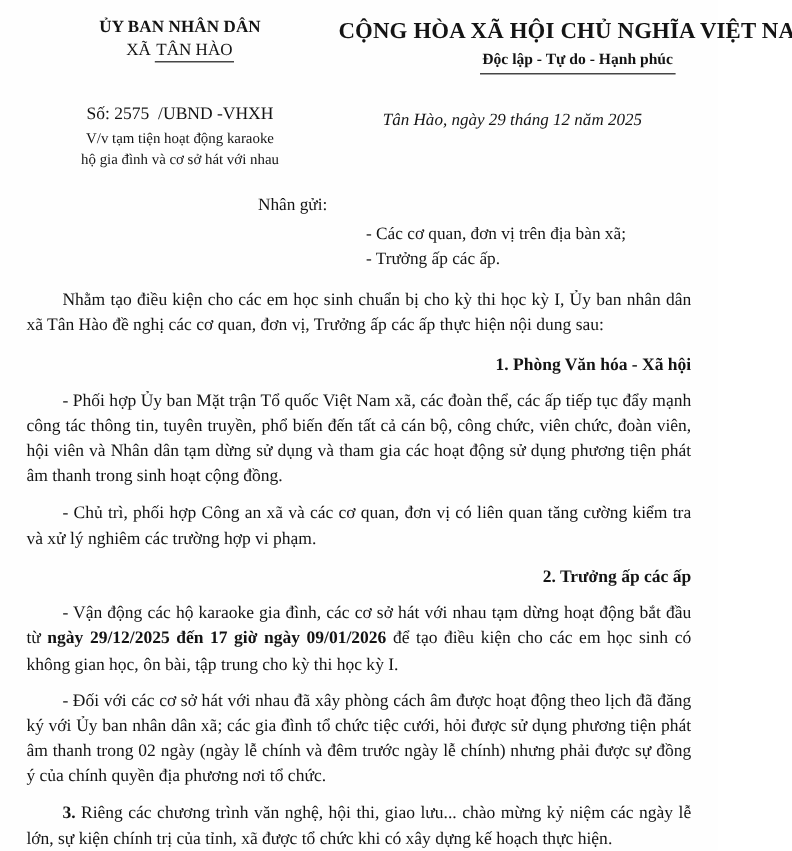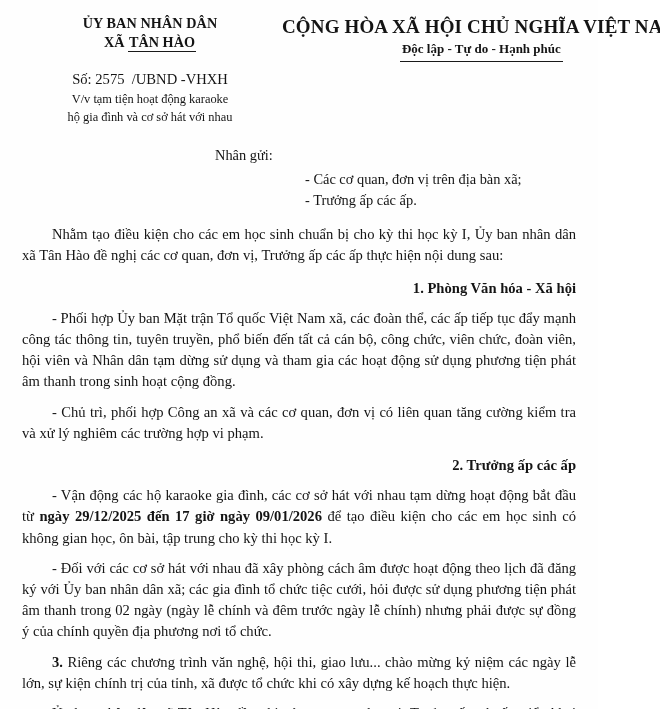--- a/index.html
+++ b/index.html
@@ -42,21 +42,21 @@
     padding-left: 4px;
   }
   .org-line {
     font-weight: bold;
     font-size: 14.2px;
     letter-spacing: .1px;
     line-height: 1.32;
     white-space: nowrap;
   }
   .org-name-wrap {
-    font-weight: bold;
+    font-weight: normal;
     font-size: 14.2px;
     line-height: 1.32;
   }
   .org-underlined {
     border-bottom: 1.4px solid #1a1a1a;
     padding: 0 1px 1px 1px;
   }
   .nation-line {
     font-weight: bold;
     font-size: 19px;
@@ -71,21 +71,21 @@
     display: inline-block;
     border-bottom: 1.4px solid #1a1a1a;
     padding: 0 2px 2px 2px;
     margin-top: 1px;
   }
 
   
   .subrow {
     display: flex;
     align-items: flex-start;
-    margin-top: 8px;
+    margin-top: 24px;
   }
   .sub-left {
     width: 256px;
     flex: 0 0 auto;
     text-align: center;
   }
   .sub-right {
     flex: 1 1 auto;
     text-align: center;
     padding-top: 6px;
@@ -172,20 +172,23 @@
   </div>
 
   <div class="subrow">
 
     <div class="sub-left">
       <div class="doc-number"><span>Số:</span>&nbsp;<span>2575</span>&nbsp;&nbsp;<span>/UBND -VHXH</span></div>
       <div class="doc-subject">V/v tạm tiện hoạt động karaoke</div>
       <div class="doc-subject">hộ gia đình và cơ sở hát với nhau</div>
     </div>
 
+    <div class="sub-right">
+      <div class="date-line">Tân Hào, ngày 29 tháng 12 năm 2025</div>
+    </div>
   </div>
 
   <div class="recipients">
     <div class="kinh-gui">Nhân gửi:</div>
     <div class="recipient-list">
       <div class="recipient">- Các cơ quan, đơn vị trên địa bàn xã;</div>
       <div class="recipient">- Trưởng ấp các ấp.</div>
     </div>
   </div>
 

